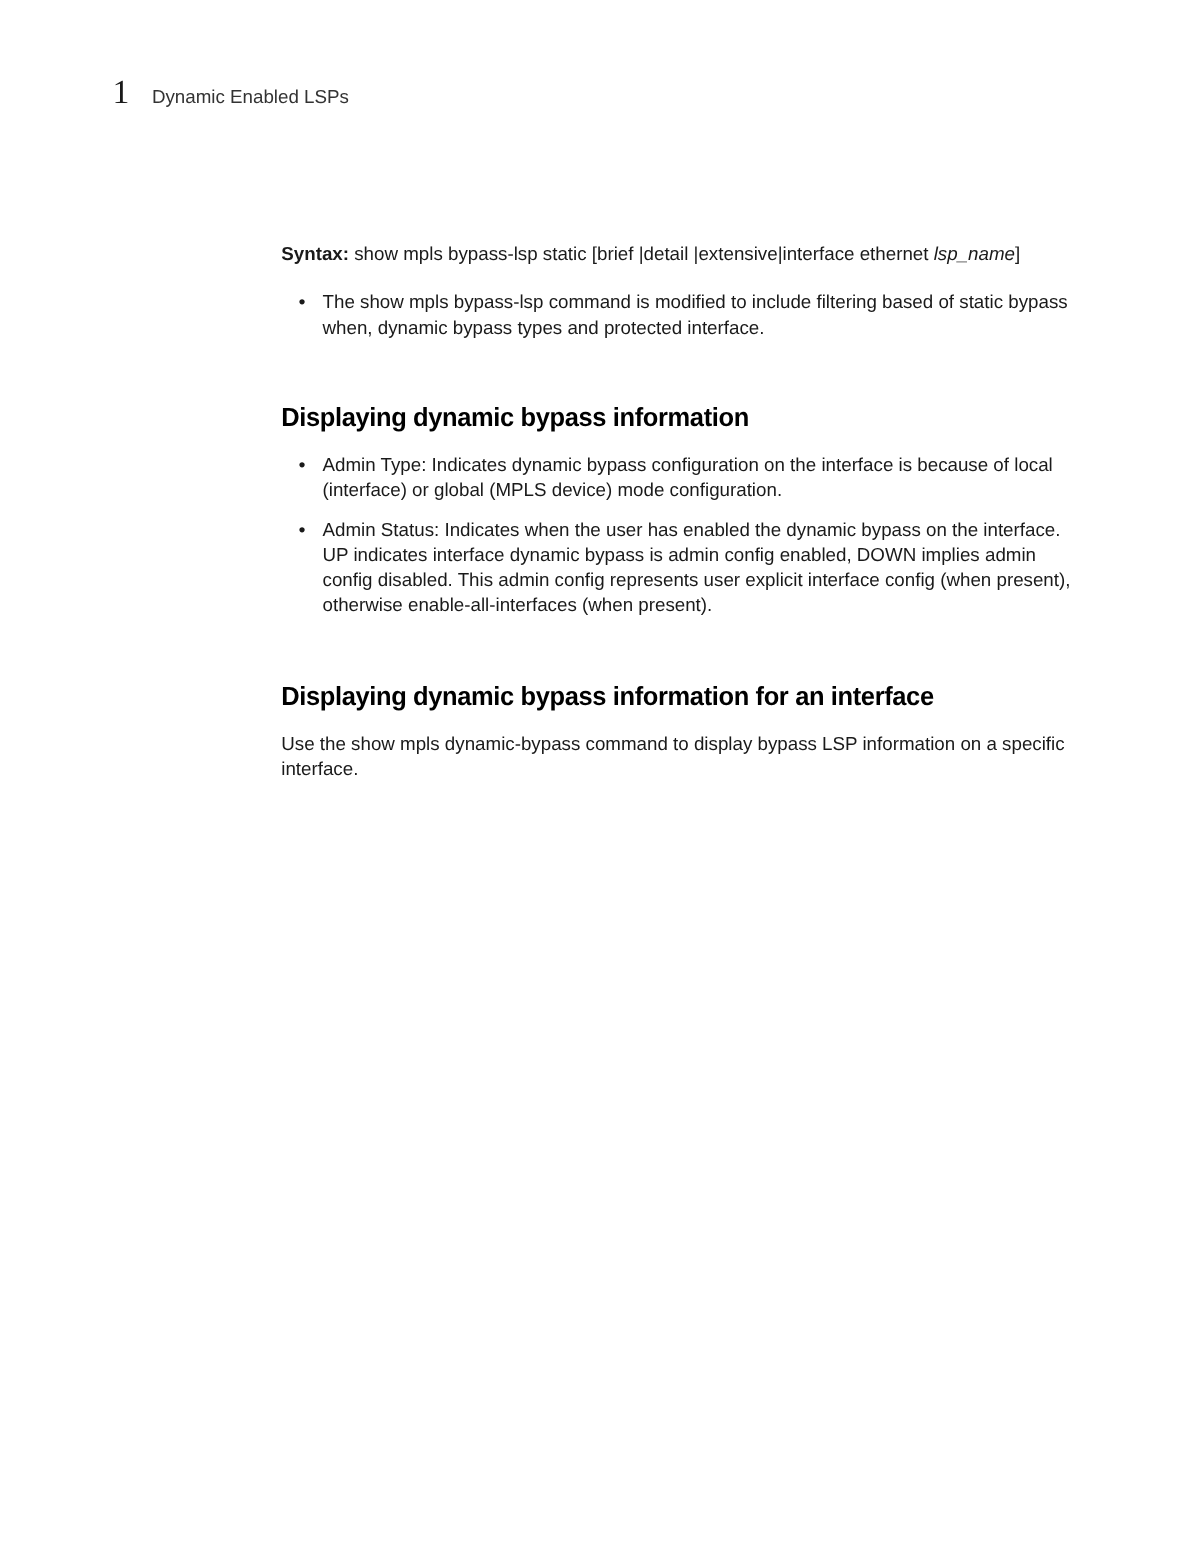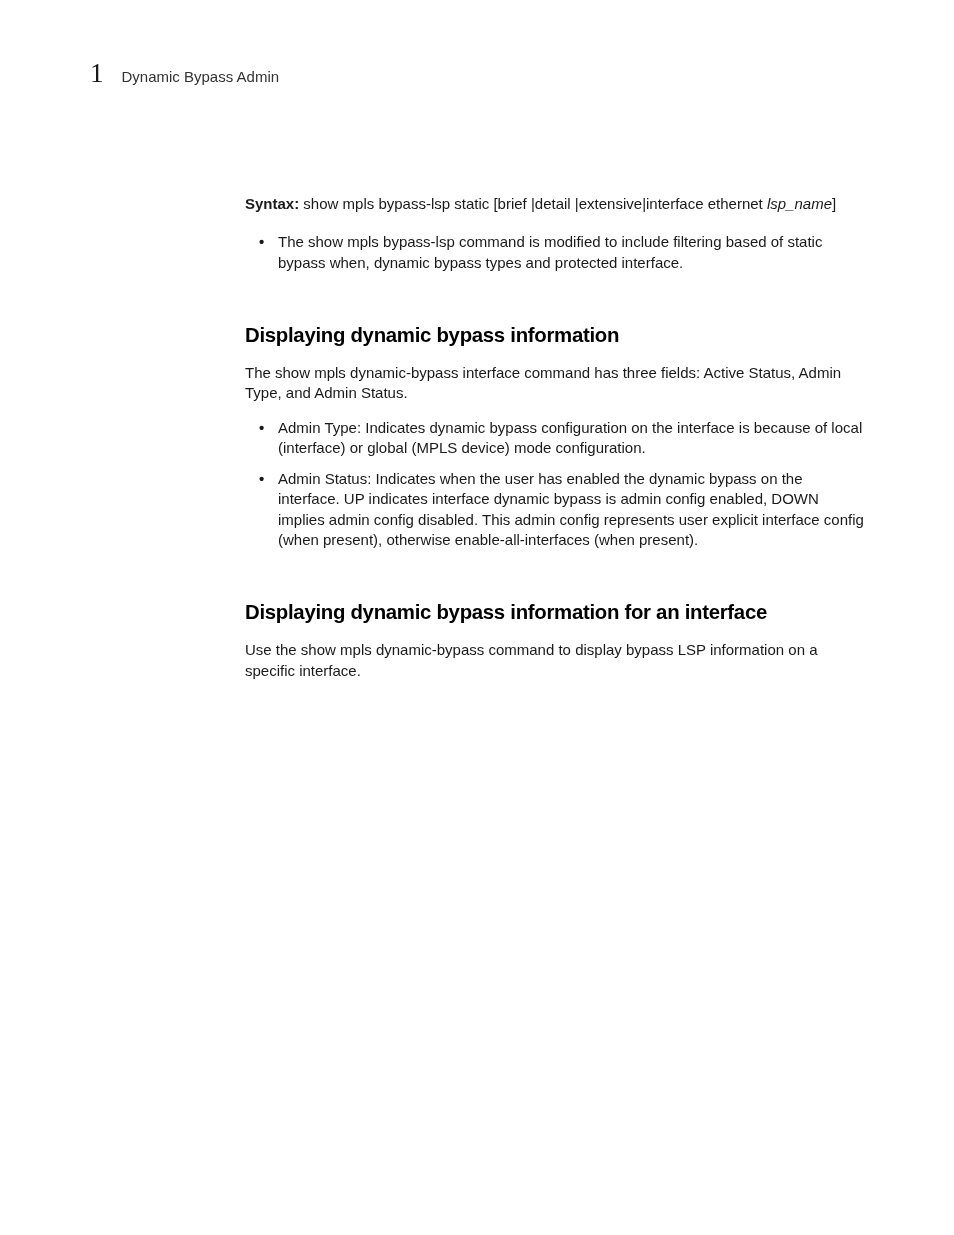--- a/index.html
+++ b/index.html
@@ -30,21 +30,20 @@
       color: #333;
     }
     .content {
       position: absolute;
       top: 194px;
       left: 225px;
       right: 90px;
       font-size: 15px;
       line-height: 1.35;
       color: #1a1a1a;
-      margin-left: 20px;
     }
     .syntax {
       margin-bottom: 18px;
     }
     .syntax-label {
       font-weight: bold;
     }
     .italic { font-style: italic; }
     ul.bullets {
       list-style: none;
@@ -77,37 +76,36 @@
     h2.section-heading.condensed {
       transform: scaleX(0.97);
       transform-origin: left;
     }
   </style>
 </head>
 <body>
 
 <div class="header">
   <span class="chapter-number">1</span>
-  <span class="header-title">Dynamic Bypass Admin</span>
+  <span class="header-title">Dynamic Enabled LSPs</span>
 </div>
 
 <div class="content">
 
   <div class="syntax">
     <span class="syntax-label">Syntax:</span><span>  </span><span>show mpls bypass-lsp static [brief |detail |extensive|interface ethernet </span><span class="italic">lsp_name</span><span>]</span>
   </div>
 
   <ul class="bullets">
     <li>The show mpls bypass-lsp command is modified to include filtering based of static bypass when, dynamic bypass types and protected interface.</li>
   </ul>
 
 
   <h2 class="section-heading condensed">Displaying dynamic bypass information</h2>
 
-  <div class="para">The show mpls dynamic-bypass interface command has three fields: Active Status, Admin Type, and Admin Status.</div>
 
   <ul class="bullets">
     <li>Admin Type: Indicates dynamic bypass configuration on the interface is because of local (interface) or global (MPLS device) mode configuration.</li>
     <li>Admin Status: Indicates when the user has enabled the dynamic bypass on the interface. UP indicates interface dynamic bypass is admin config enabled, DOWN implies admin config disabled. This admin config represents user explicit interface config (when present), otherwise enable-all-interfaces (when present).</li>
   </ul>
 
   <h2 class="section-heading condensed">Displaying dynamic bypass information for an interface</h2>
 
   <div class="para">Use the show mpls dynamic-bypass command to display bypass LSP information on a specific interface.</div>
 

